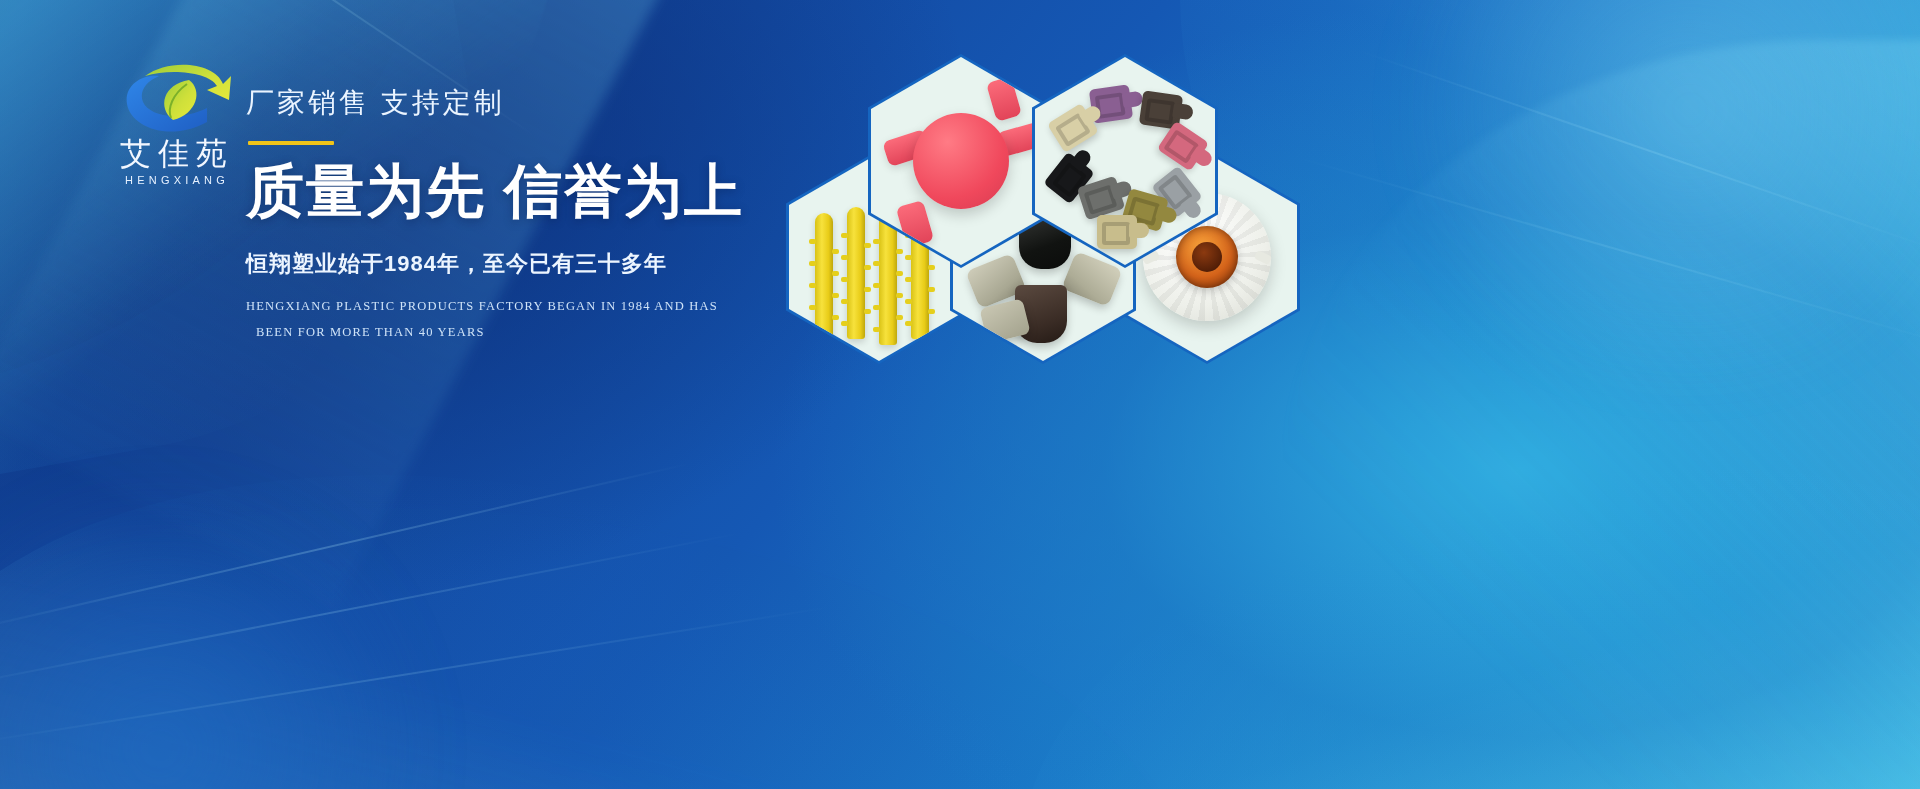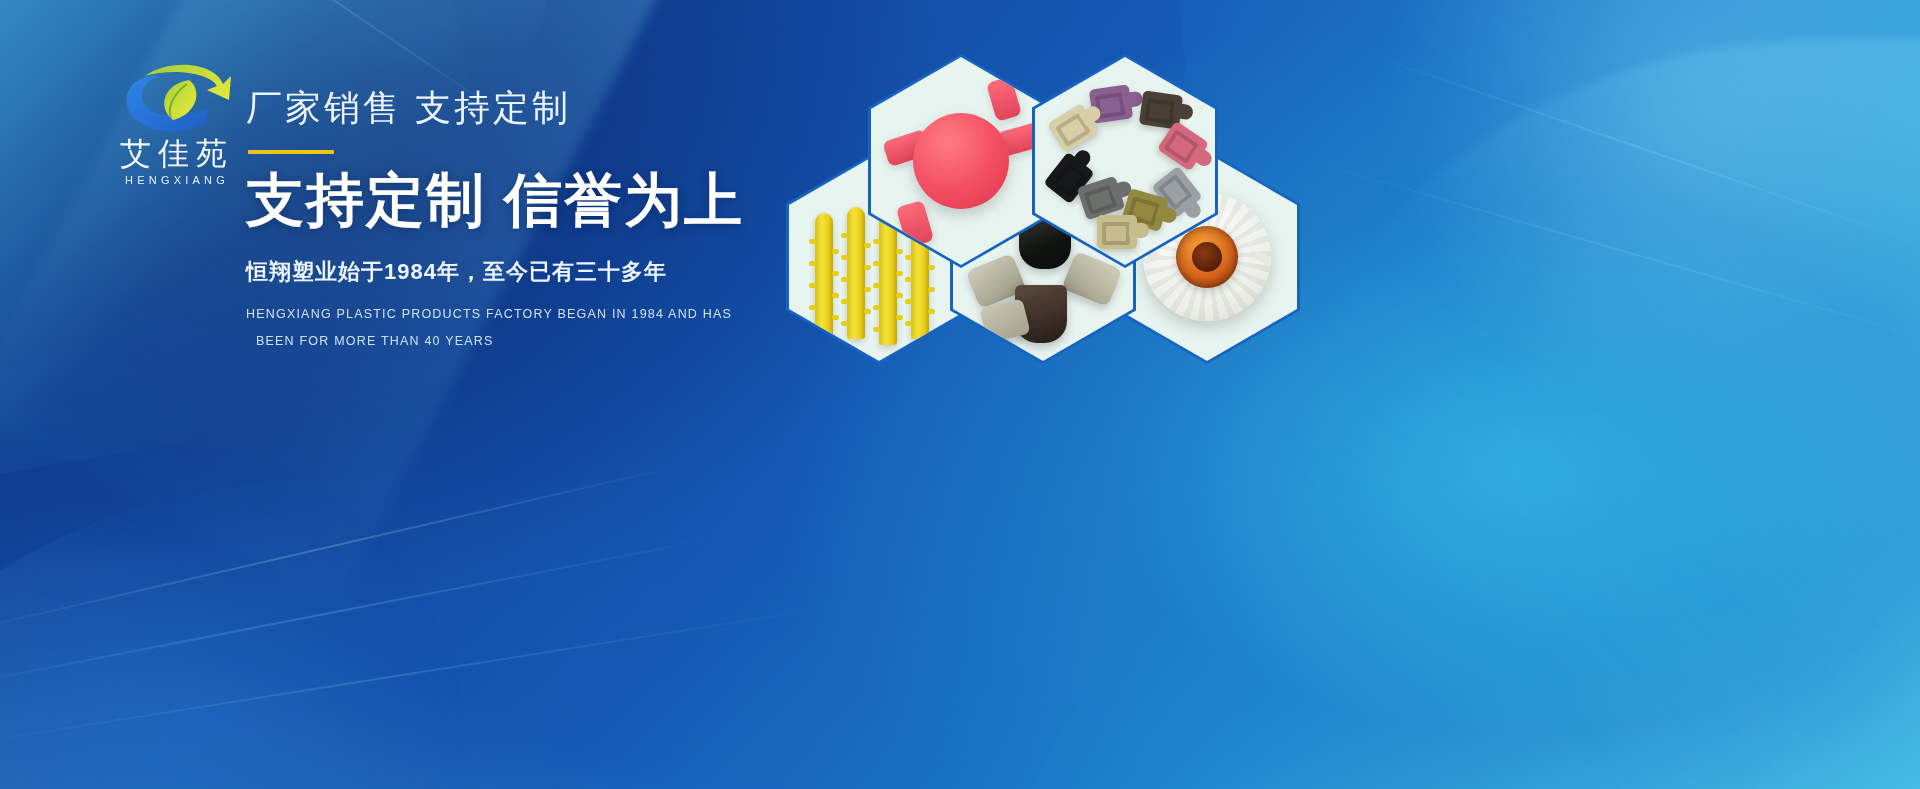--- a/index.html
+++ b/index.html
@@ -64,27 +64,27 @@
 
   
   .logo{position:absolute;left:72px;top:56px;width:210px;height:120px;text-align:center;}
   .logo-mark{position:relative;width:132px;height:80px;margin:0 auto;}
   .logo-cn{font-size:31px;letter-spacing:7px;color:#f2f7ff;font-weight:400;line-height:1;margin-top:2px;
     font-family:"Liberation Sans","DejaVu Sans",sans-serif;}
   .logo-en{font-size:11px;letter-spacing:4.2px;color:#e6f1ff;margin-top:5px;font-weight:400;}
 
   
   .copy{position:absolute;left:246px;top:88px;width:660px;}
-  .kicker{font-size:36px;color:#eaf4ff;letter-spacing:3px;font-weight:400;line-height:1.1;white-space:nowrap;}
+  .kicker{font-size:28px;color:#eaf4ff;letter-spacing:3px;font-weight:400;line-height:1.1;white-space:nowrap;}
   .rule{width:86px;height:4px;background:#f0c419;margin:22px 0 14px 2px;border-radius:1px;}
   .headline{font-size:58px;color:#ffffff;font-weight:700;letter-spacing:2px;line-height:1.1;white-space:nowrap;
     text-shadow:0 2px 10px rgba(0,20,60,.35);}
   .subcn{font-size:22px;color:#ecf5ff;letter-spacing:1px;margin-top:26px;font-weight:700;white-space:nowrap;}
   .suben{font-size:12.5px;color:#cfe3f8;letter-spacing:1.2px;margin-top:14px;line-height:2.1;font-weight:400;}
-  .suben span{display:block;}
+  .suben span{display:block;font-family:Liberation Serif, serif;}
   .suben span.l2{padding-left:10px;}
 
   
   .hexwrap{position:absolute;left:800px;top:40px;width:520px;height:330px;}
   .hex{position:absolute;width:186px;height:214px;
     clip-path:polygon(50% 0%,100% 25%,100% 75%,50% 100%,0% 75%,0% 25%);
     background:#e8f4ef;overflow:hidden;}
   .hex .inner{position:absolute;inset:0;}
   .hex-border{position:absolute;width:186px;height:214px;
     clip-path:polygon(50% 0%,100% 25%,100% 75%,50% 100%,0% 75%,0% 25%);
@@ -176,21 +176,21 @@
         <path d="M76 28 C 62 38, 56 52, 60 62" stroke="#7bb02a" stroke-width="2" fill="none"></path>
       </svg>
     </div>
     <div class="logo-cn">艾佳苑</div>
     <div class="logo-en">HENGXIANG</div>
   </div>
 
   <div class="copy">
     <div class="kicker">厂家销售  支持定制</div>
     <div class="rule"></div>
-    <div class="headline">支持定制 信誉为上</div>
+    <div class="headline">质量为先 信誉为上</div>
     <div class="subcn">恒翔塑业始于1984年，至今已有三十多年</div>
     <div class="suben">
       <span class="l1">HENGXIANG PLASTIC PRODUCTS FACTORY BEGAN IN 1984 AND HAS</span>
       <span class="l2">BEEN FOR MORE THAN 40 YEARS</span>
     </div>
   </div>
 
   <div class="hexwrap">
 
     <div class="hex-border h3">

